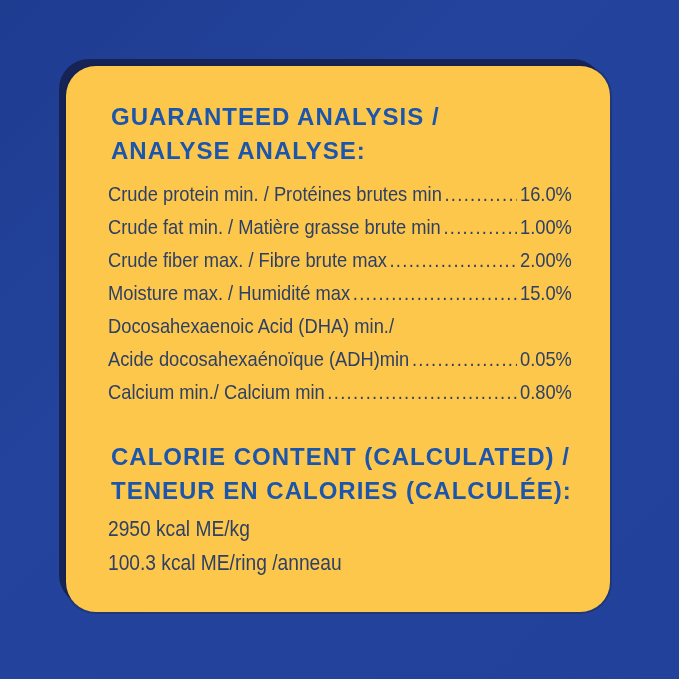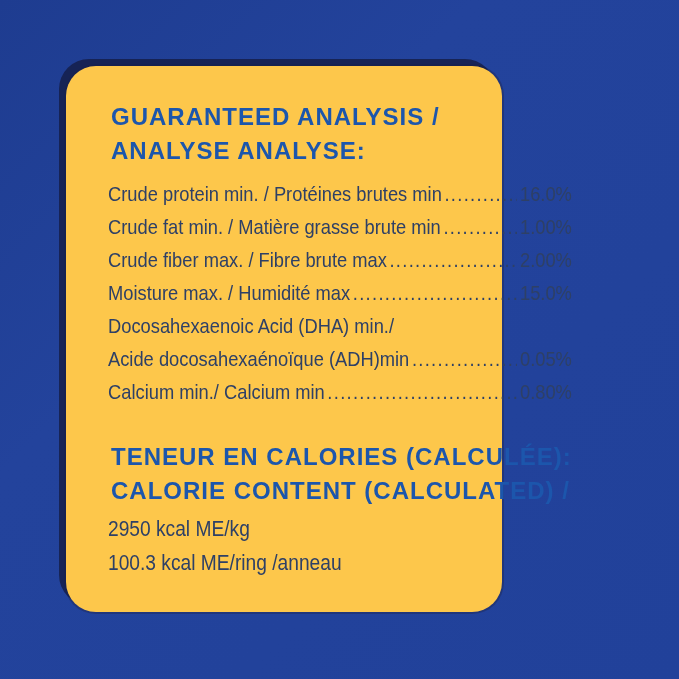--- a/index.html
+++ b/index.html
@@ -15,21 +15,21 @@
   .stage {
     position: relative;
     width: 679px;
     height: 679px;
     background: linear-gradient(135deg, #1e3c90 0%, #23439c 35%, #21419a 100%);
   }
   .panel {
     position: absolute;
     left: 66px;
     top: 66px;
-    width: 436px;
+    width: 544px;
     height: 546px;
     box-sizing: border-box;
     padding: 34px 38px 8px 42px;
     background: #fdc74b;
     border-radius: 30px;
     box-shadow: -7px -7px 0 0 rgba(21, 31, 74, 0.85),
                 0 0 0 2px rgba(30, 40, 84, 0.45);
   }
   .heading {
     margin: 0 0 0 3px;
@@ -111,22 +111,22 @@
         <span class="val">0.05%</span>
       </div>
       <div class="row">
         <span class="lbl">Calcium min./ Calcium min</span>
         <span class="leader">...................................................................................................</span>
         <span class="val">0.80%</span>
       </div>
     </div>
 
     <div class="heading calorie-heading">
+      <div>CALORIE CONTENT (CALCULATED) /</div>
       <div>TENEUR EN CALORIES (CALCULÉE):</div>
-      <div>CALORIE CONTENT (CALCULATED) /</div>
     </div>
 
     <div class="condensed cal-lines">
       <div>2950 kcal ME/kg</div>
       <div>100.3 kcal ME/ring /anneau</div>
     </div>
 
   </div>
 </div>
 

